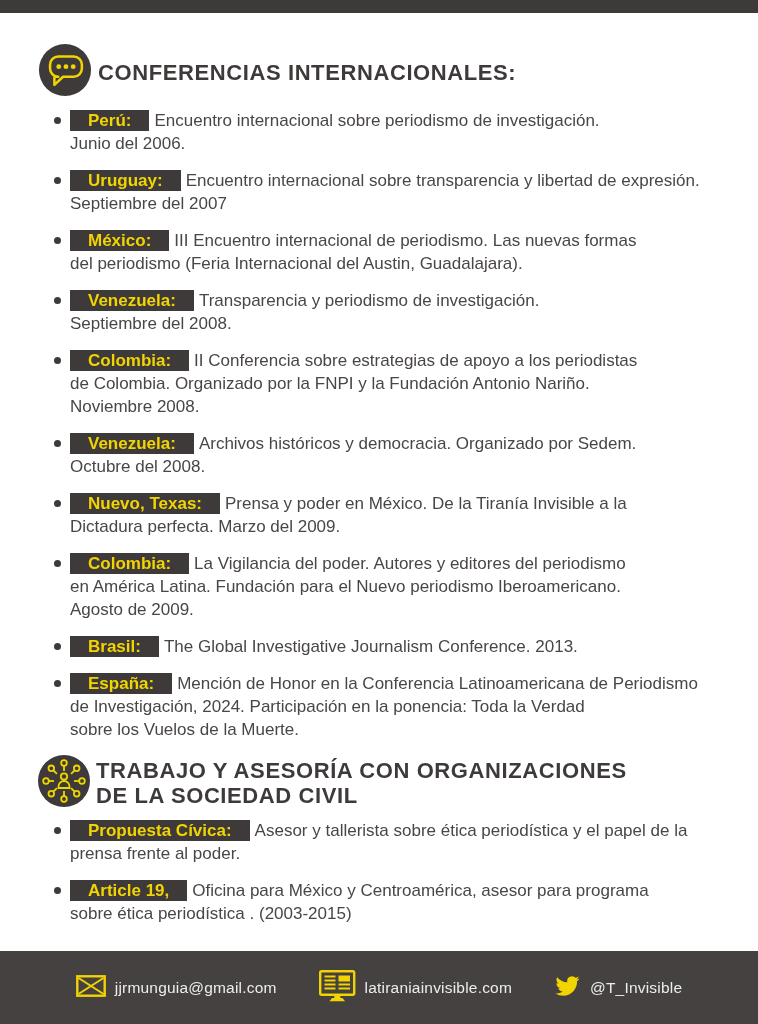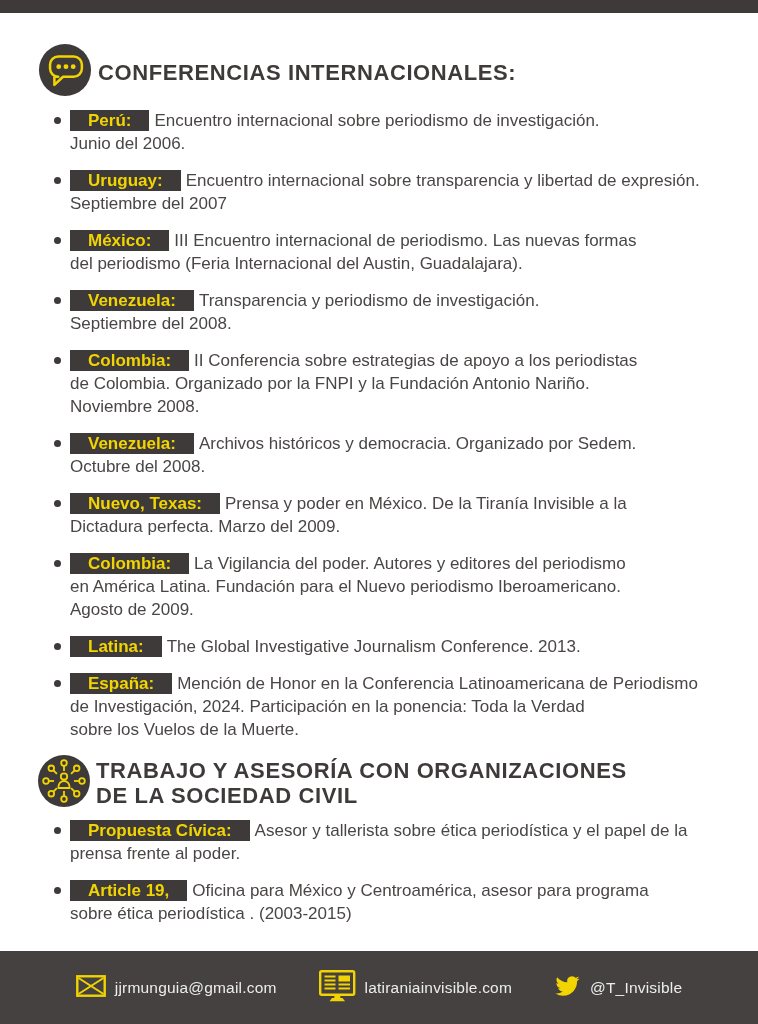--- a/index.html
+++ b/index.html
@@ -110,21 +110,21 @@
 
       <div class="item">
         <span class="bullet"></span>
         <p class="item-text"><span class="hl">Colombia:</span><span class="desc">La Vigilancia del poder. Autores y editores del periodismo
 en América Latina. Fundación para el Nuevo periodismo Iberoamericano.
 Agosto de 2009.</span></p>
       </div>
 
       <div class="item">
         <span class="bullet"></span>
-        <p class="item-text"><span class="hl">Latina:</span><span class="desc">The Global Investigative Journalism Conference. 2013.</span></p>
+        <p class="item-text"><span class="hl">Brasil:</span><span class="desc">The Global Investigative Journalism Conference. 2013.</span></p>
       </div>
 
       <div class="item">
         <span class="bullet"></span>
         <p class="item-text"><span class="hl">España:</span><span class="desc">Mención de Honor en la Conferencia Latinoamericana de Periodismo
 de Investigación, 2024. Participación en la ponencia: Toda la Verdad
 sobre los Vuelos de la Muerte.</span></p>
       </div>
 
     </div>

